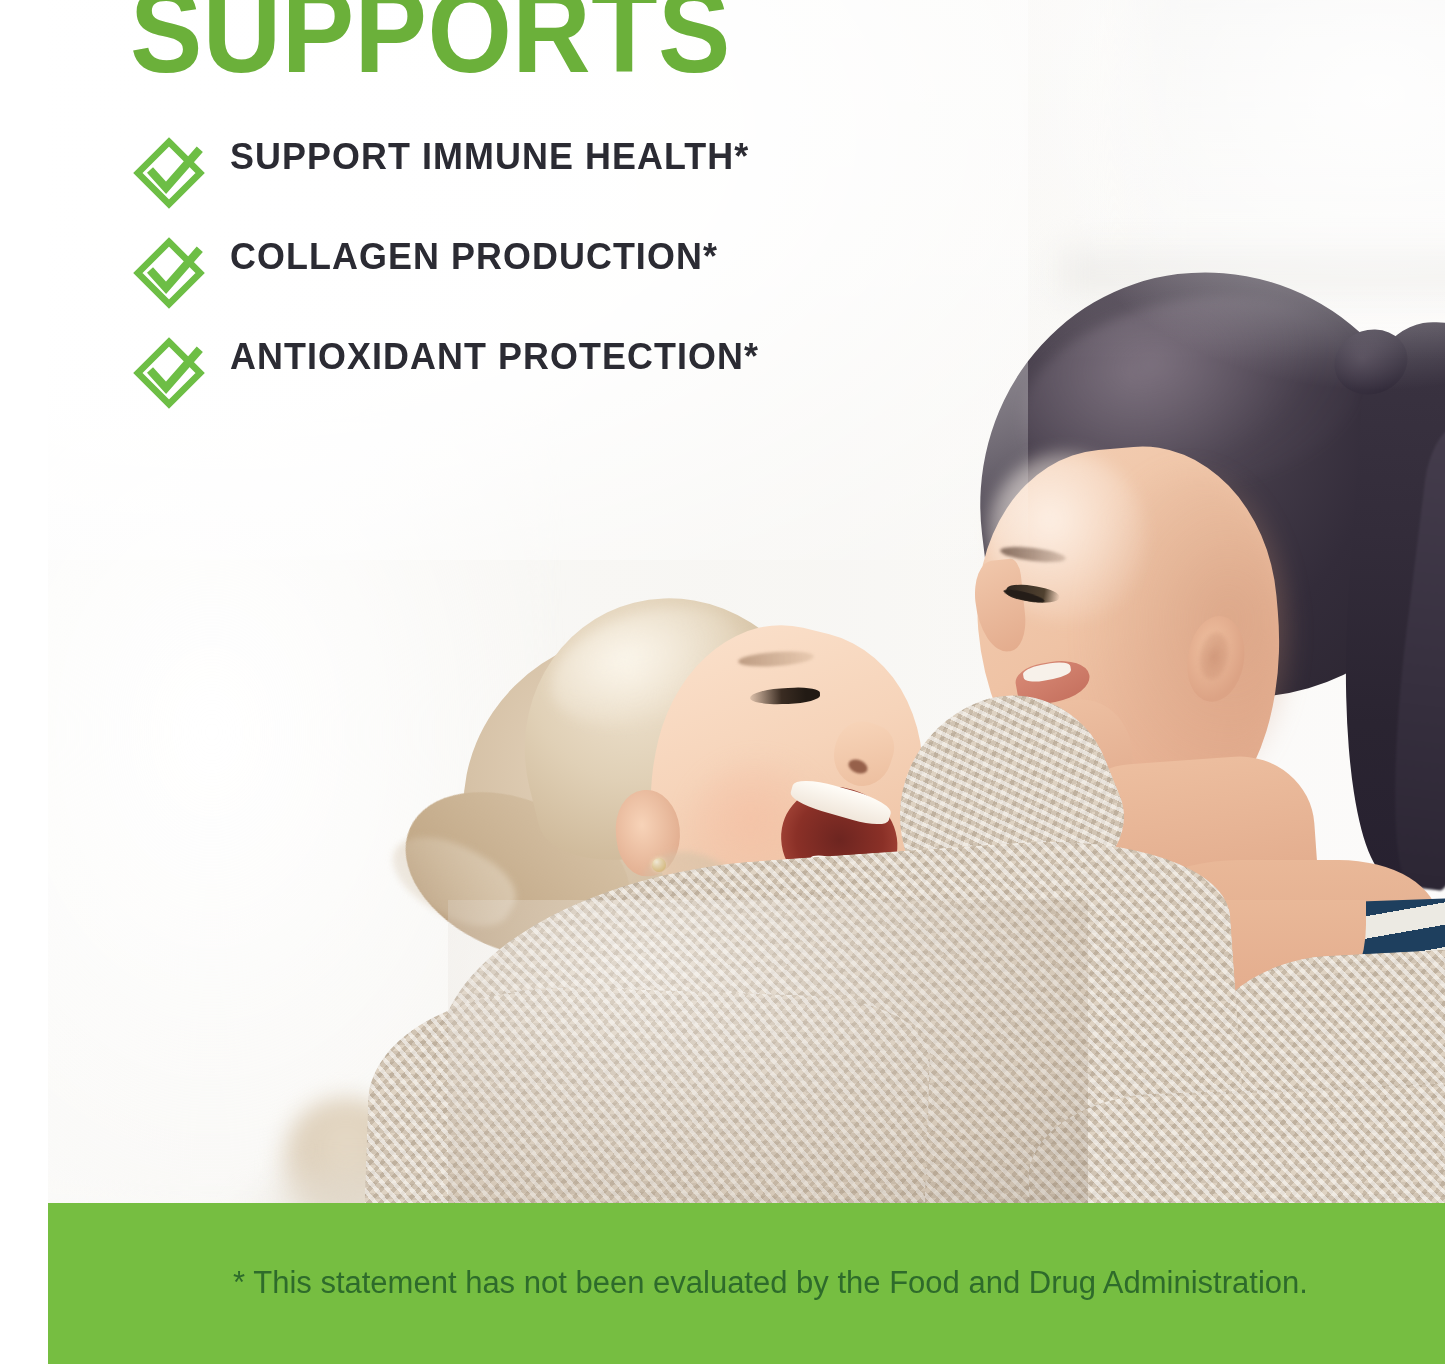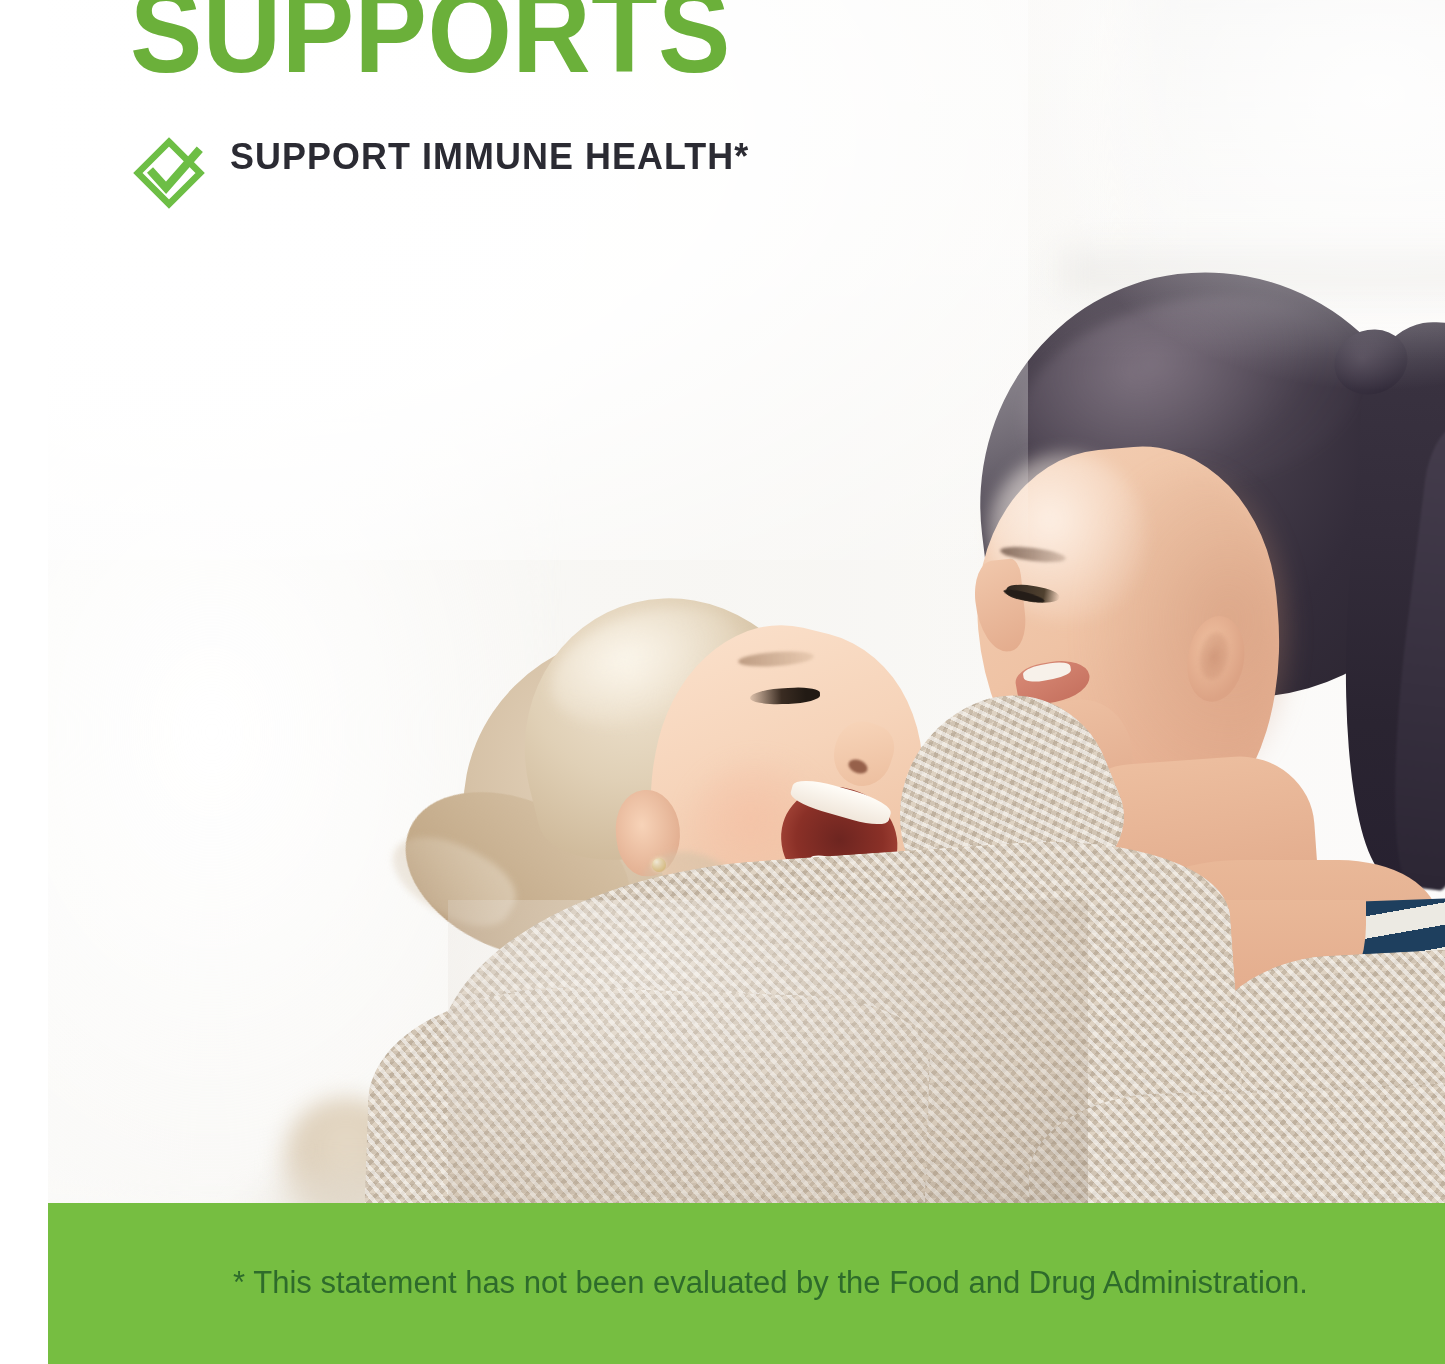--- a/index.html
+++ b/index.html
@@ -682,21 +682,43 @@
           <g fill="none" stroke="#6DBE45" stroke-width="9" stroke-linecap="square" stroke-linejoin="miter">
             <path d="M50 8 L92 50 L50 92 L8 50 Z"></path>
           </g>
           <path d="M28 50 L46 70 L88 22" fill="none" stroke="#6DBE45" stroke-width="11" stroke-linecap="square" stroke-linejoin="miter"></path>
           <path d="M28 50 L46 70 L88 22" fill="none" stroke="#FFFFFF" stroke-width="3.5" stroke-linecap="square" stroke-linejoin="miter" opacity="0"></path>
         </svg>
       </span>
       <span class="benefit-label">SUPPORT IMMUNE HEALTH*</span>
     </div>
 
-
+    <div class="benefit-row">
+      <span class="check-icon">
+        <svg viewBox="0 0 100 100" width="74" height="74" aria-hidden="true">
+          <g fill="none" stroke="#6DBE45" stroke-width="9" stroke-linecap="square" stroke-linejoin="miter">
+            <path d="M50 8 L92 50 L50 92 L8 50 Z"></path>
+          </g>
+          <path d="M28 50 L46 70 L88 22" fill="none" stroke="#6DBE45" stroke-width="11" stroke-linecap="square" stroke-linejoin="miter"></path>
+        </svg>
+      </span>
+      <span class="benefit-label">COLLAGEN PRODUCTION*</span>
+    </div>
+
+    <div class="benefit-row">
+      <span class="check-icon">
+        <svg viewBox="0 0 100 100" width="74" height="74" aria-hidden="true">
+          <g fill="none" stroke="#6DBE45" stroke-width="9" stroke-linecap="square" stroke-linejoin="miter">
+            <path d="M50 8 L92 50 L50 92 L8 50 Z"></path>
+          </g>
+          <path d="M28 50 L46 70 L88 22" fill="none" stroke="#6DBE45" stroke-width="11" stroke-linecap="square" stroke-linejoin="miter"></path>
+        </svg>
+      </span>
+      <span class="benefit-label">ANTIOXIDANT PROTECTION*</span>
+    </div>
 
   </div>
 
   <div class="footer">
     <div class="footer-line">* This statement has not been evaluated by the Food and Drug Administration.</div>
   </div>
 
 </div>
 
 </body></html>

